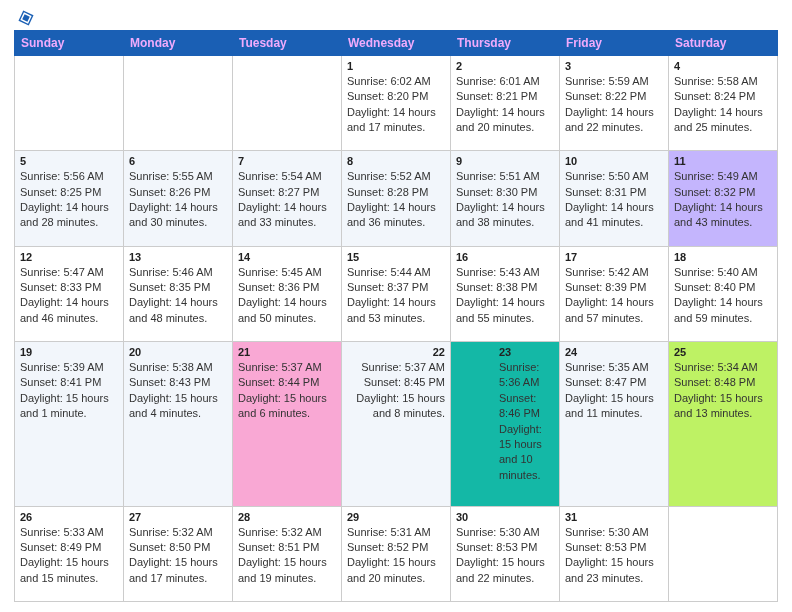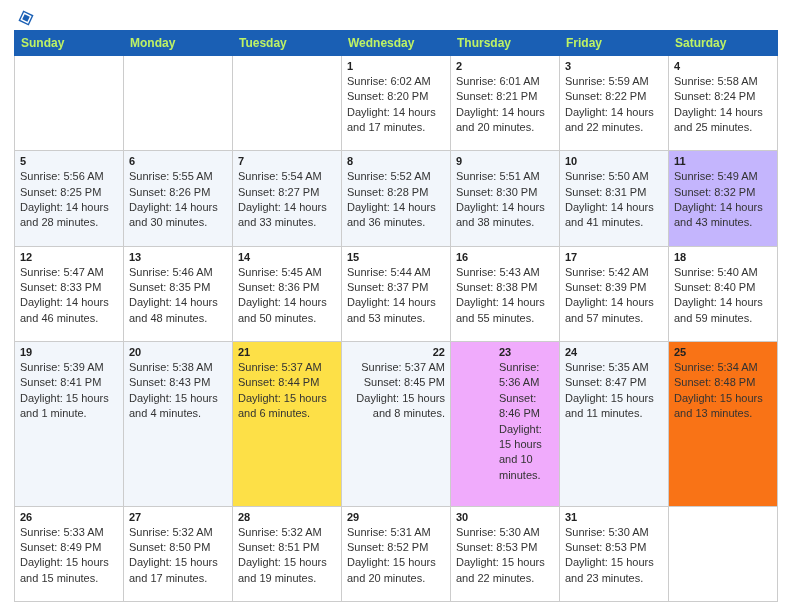--- a/index.html
+++ b/index.html
@@ -53,21 +53,21 @@
     }
     .calendar {
       flex: 1;
       border: 1px solid #ccc;
       border-collapse: collapse;
       width: 100%;
       table-layout: fixed;
     }
     .calendar th {
       background: #1a5fb4;
-      color: #bef264;
+      color: #f0abfc;
       font-size: 12px;
       font-weight: bold;
       text-align: left;
       padding: 5px 6px;
       border: 1px solid #1a5fb4;
     }
     .calendar td {
       vertical-align: top;
       border: 1px solid #ccc;
       padding: 4px 5px;
@@ -275,49 +275,49 @@
 Daylight: 15 hours
 and 1 minute.</div>
           </td>
           <td style="background: rgb(242, 246, 251);">
             <span class="day-number">20</span>
             <div class="day-info" style="white-space: pre-line;">Sunrise: 5:38 AM
 Sunset: 8:43 PM
 Daylight: 15 hours
 and 4 minutes.</div>
           </td>
-          <td style="background: #fde047;">
+          <td style="background: #f9a8d4;">
             <span class="day-number">21</span>
             <div class="day-info" style="white-space: pre-line;">Sunrise: 5:37 AM
 Sunset: 8:44 PM
 Daylight: 15 hours
 and 6 minutes.</div>
           </td>
           <td style="background: rgb(242, 246, 251); text-align: right;">
             <span class="day-number">22</span>
             <div class="day-info" style="white-space: pre-line;">Sunrise: 5:37 AM
 Sunset: 8:45 PM
 Daylight: 15 hours
 and 8 minutes.</div>
           </td>
-          <td style="background: #f0abfc; padding-left: 48px;">
+          <td style="background: #14b8a6; padding-left: 48px;">
             <span class="day-number">23</span>
             <div class="day-info" style="white-space: pre-line;">Sunrise: 5:36 AM
 Sunset: 8:46 PM
 Daylight: 15 hours
 and 10 minutes.</div>
           </td>
           <td style="background: rgb(242, 246, 251);">
             <span class="day-number">24</span>
             <div class="day-info" style="white-space: pre-line;">Sunrise: 5:35 AM
 Sunset: 8:47 PM
 Daylight: 15 hours
 and 11 minutes.</div>
           </td>
-          <td style="background: #f97316; margin-left: 7px;">
+          <td style="background: #bef264; margin-left: 7px;">
             <span class="day-number">25</span>
             <div class="day-info" style="white-space: pre-line;">Sunrise: 5:34 AM
 Sunset: 8:48 PM
 Daylight: 15 hours
 and 13 minutes.</div>
           </td>
         </tr>
         <tr>
           <td>
             <span class="day-number">26</span>

